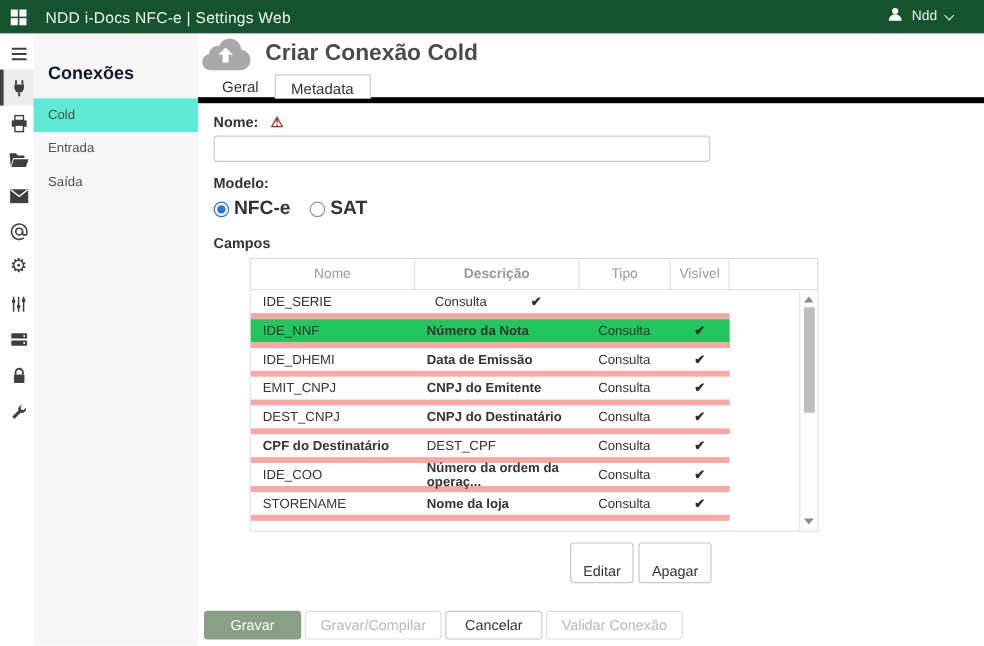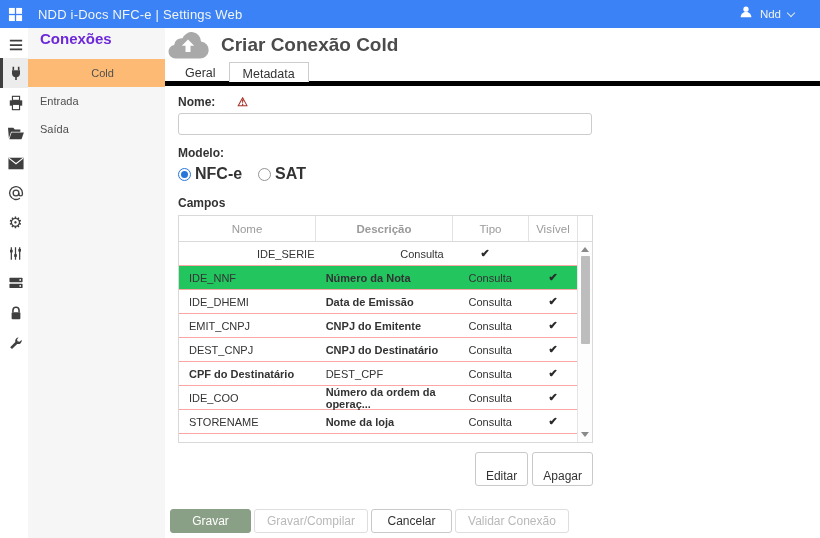--- a/index.html
+++ b/index.html
@@ -1,20 +1,20 @@
 <!DOCTYPE html>
 <html><head>
 <meta charset="utf-8">
 <style>
   * { box-sizing: border-box; margin: 0; padding: 0; }
   html,body { width: 820px; height: 538px; overflow: hidden; background: #fff;
     font-family: "Liberation Sans", sans-serif; color: #333; }
 
   
-  .topbar { height: 28px; background: #3b82f6; display: flex; align-items: center; color: #fff; }
+  .topbar { height: 28px; background: #14532d; display: flex; align-items: center; color: #fff; }
   .apps-btn { width: 30px; height: 28px; display: flex; align-items: center; justify-content: center; cursor: pointer; }
   .topbar-title { margin-left: 8px; font-size: 13px; letter-spacing: .2px; color: #f2f5f2; }
   .topbar-spacer { flex: 1; }
   .user-area { display: flex; align-items: center; gap: 7px; margin-right: 26px; cursor: pointer; }
   .user-name { font-size: 11.5px; color: #eef3ee; }
   .chev { width: 6px; height: 6px; border-right: 1.4px solid #dfe7df; border-bottom: 1.4px solid #dfe7df;
     transform: rotate(45deg); margin-top: -3px; }
 
   
   .app-body { display: flex; height: 510px; }
@@ -23,60 +23,60 @@
   .rail { width: 28px; background: #fff; display: flex; flex-direction: column; }
   .rail-item { height: 30px; display: flex; align-items: center; justify-content: center; cursor: pointer;
     border-left: 3px solid transparent; }
   .rail-item.menu { height: 26px; margin-top: 4px; }
   .rail-item.selected { background: #ececec; border-left: 3px solid #3f3f3f; }
   .rail-item svg { display: block; }
   .rail-item .uni { font-size: 16px; color: #3f3f3f; line-height: 1; }
 
   
   .sidebar { width: 137px; background: #f6f6f6; }
-  .sidebar-title { font-size: 15px; font-weight: 600; color: #6d28d9; padding: 2px 0 12px 12px; }
+  .sidebar-title { font-size: 15px; font-weight: 600; color: #0f172a; padding: 25px 0 12px 12px; }
   .side-item { height: 28px; line-height: 28px; padding-left: 12px; font-size: 11px; color: #4f4f4f; cursor: pointer; }
-  .side-item.selected { background: #fdba74; text-align: center; }
+  .side-item.selected { background: #5eead4; }
 
   
   .main { flex: 1; background: #fff; position: relative; overflow: hidden; }
   .main-header { height: 34px; position: relative; }
   .cloud-icon { position: absolute; left: 1px; top: -2px; }
   .page-title { position: absolute; left: 56px; top: 6px; font-size: 19px; font-weight: 600; color: #4b4b4b; }
 
   .tabs { height: 24px; border-bottom: 5px solid #000000; display: flex; padding-left: 7px; }
   .tab { padding: 0 13px; line-height: 23px; font-size: 12.5px; color: #333; cursor: pointer; }
   .tab.active { border: 1px solid #ccc; border-bottom: 1px solid #fff; background: #fff; margin-bottom: -1px; }
 
   .content { padding: 9px 0 0 13px; width: 440px; }
-  .field-label { font-size: 12px; font-weight: 700; color: #333; display: flex; align-items: center; gap: 22px; }
+  .field-label { font-size: 12px; font-weight: 700; color: #333; display: flex; align-items: center; gap: 10px; }
   .warn { color: #a8352c; font-size: 12px; font-weight: 700; line-height: 1; }
   .text-input { width: 414px; height: 22px; border: 1px solid #ccc; border-radius: 3px; margin-top: 4px;
     font-size: 12px; padding: 0 6px; outline: none; }
   .modelo-label { margin-top: 11px; }
   .radio-row { display: flex; align-items: center; gap: 16px; margin-top: 5px; }
   .radio-opt { display: flex; align-items: center; gap: 4px; cursor: pointer; }
   .radio-opt .lbl { font-size: 16px; font-weight: 700; color: #333; }
   .radio { width: 13px; height: 13px; border-radius: 50%; border: 1px solid #949494; background: #fff;
     display: inline-flex; align-items: center; justify-content: center; }
   .radio.checked { border: 1px solid #2677d9; }
   .radio.checked::after { content: ""; width: 7px; height: 7px; border-radius: 50%; background: #2677d9; }
 
   .campos-label { margin-top: 13px; }
 
   
-  .table { width: 415px; margin-top: 5px; border: 1px solid #d9d9d9; }
+  .table { width: 474px; margin-top: 5px; border: 1px solid #d9d9d9; margin-left: 30px; }
   .thead { display: flex; height: 26px; border-bottom: 1px solid #d9d9d9; background: #fff; }
   .th { font-size: 11.5px; color: #9a9a9a; display: flex; align-items: center; justify-content: center;
     border-right: 1px solid #e2e2e2; cursor: pointer; }
   .th:last-child { border-right: none; }
   .c-nome { width: 137px; } .c-desc { width: 137px; font-weight: bold; } .c-tipo { width: 76px; } .c-vis { width: 49px; }
   .c-fill { width: 14px; }
   .tbody { position: relative; height: 200px; background: #fff; }
-  .trow { display: flex; height: 24px; width: 399px; border-bottom: 1px solid #fca5a5; cursor: pointer; background:#fff;justify-content:center; }
+  .trow { display: flex; height: 24px; width: 399px; border-bottom: 5px solid #fca5a5; cursor: pointer; background:#fff; }
   .trow.selected { background: #22c55e; }
   .td { font-size: 11px; color: #333; display: flex; align-items: center; }
   .td.c-nome, .td.c-desc { padding-left: 10px; }
   .td.c-tipo { justify-content: center; width: 76px; }
   .td.c-vis { justify-content: center; width: 50px; }
   .check { font-size: 11px; font-weight: 700; color: #2b2b2b; }
 
   .vscroll { position: absolute; right: 0; top: 0; bottom: 0; width: 15px; border-left: 1px solid #e5e5e5;
     background: #fdfdfd; cursor: pointer; }
   .arr { width: 0; height: 0; border-left: 4px solid transparent; border-right: 4px solid transparent; margin: 0 auto; }

